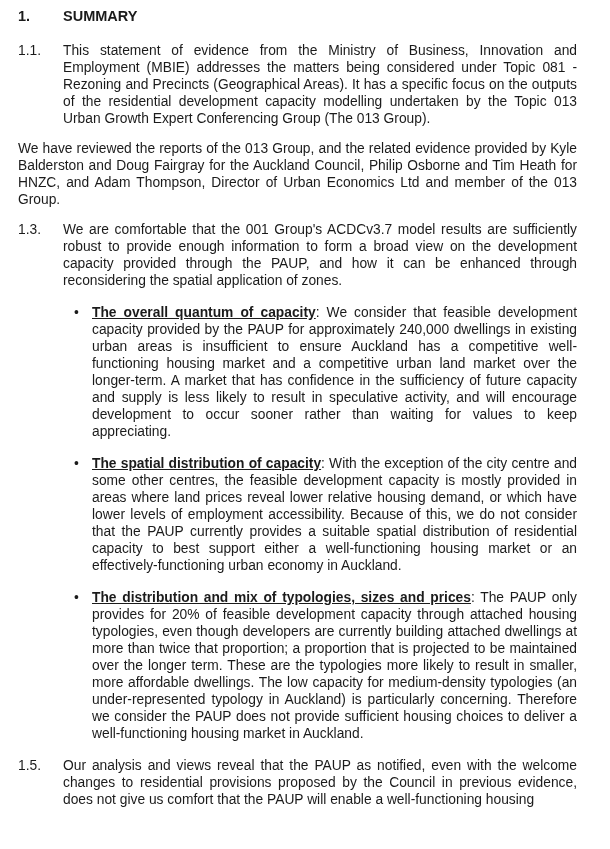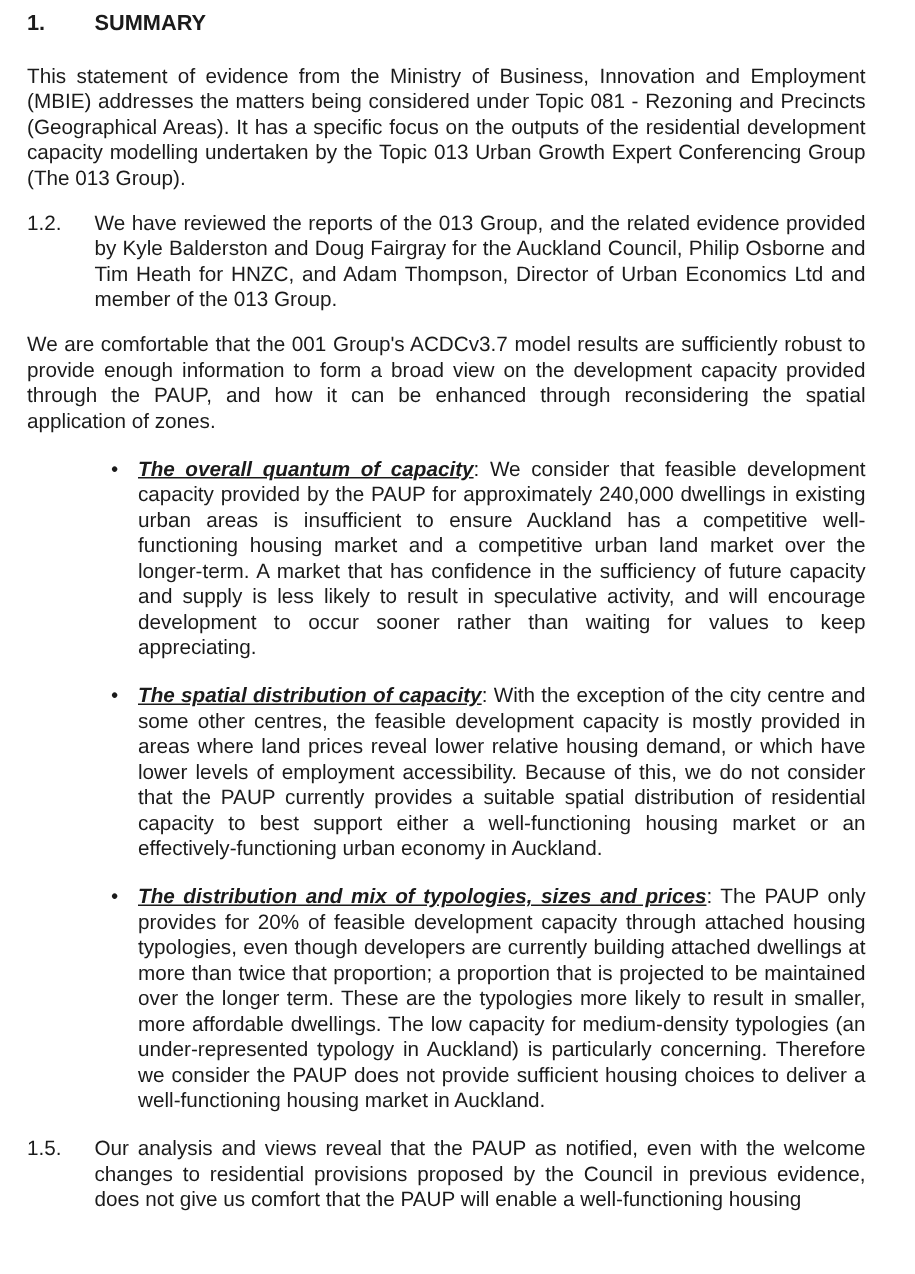--- a/index.html
+++ b/index.html
@@ -47,44 +47,44 @@
   .bullet-marker {
     flex: 0 0 18px;
     width: 18px;
   }
   .bullet-text {
     flex: 1;
     text-align: justify;
   }
   .lead {
     font-weight: bold;
-    font-style: italic;
     text-decoration: underline;
   }
 </style>
 </head>
 <body>
 
 <div class="page">
 
   <div class="row heading-row">
     <div class="num">1.</div>
     <div class="body-text">SUMMARY</div>
   </div>
 
   <div class="row">
+    <div class="num">1.1.</div>
     <div class="body-text">This statement of evidence from the Ministry of Business, Innovation and Employment (MBIE) addresses the matters being considered under Topic 081 - Rezoning and Precincts (Geographical Areas). It has a specific focus on the outputs of the residential development capacity modelling undertaken by the Topic 013 Urban Growth Expert Conferencing Group (The 013 Group).</div>
   </div>
 
   <div class="row">
-    <div class="num">1.2.</div>
     <div class="body-text">We have reviewed the reports of the 013 Group, and the related evidence provided by Kyle Balderston and Doug Fairgray for the Auckland Council, Philip Osborne and Tim Heath for HNZC, and Adam Thompson, Director of Urban Economics Ltd and member of the 013 Group.</div>
   </div>
 
   <div class="row">
+    <div class="num">1.3.</div>
     <div class="body-text">We are comfortable that the 001 Group's ACDCv3.7 model results are sufficiently robust to provide enough information to form a broad view on the development capacity provided through the PAUP, and how it can be enhanced through reconsidering the spatial application of zones.</div>
   </div>
 
 
   <div class="bullet-row">
     <div class="bullet-marker">•</div>
     <div class="bullet-text"><span class="lead">The overall quantum of capacity</span><span>: We consider that feasible development capacity provided by the PAUP for approximately 240,000 dwellings in existing urban areas is insufficient to ensure Auckland has a competitive well-functioning housing market and a competitive urban land market over the longer-term. A market that has confidence in the sufficiency of future capacity and supply is less likely to result in speculative activity, and will encourage development to occur sooner rather than waiting for values to keep appreciating.</span></div>
   </div>
 
   <div class="bullet-row">

